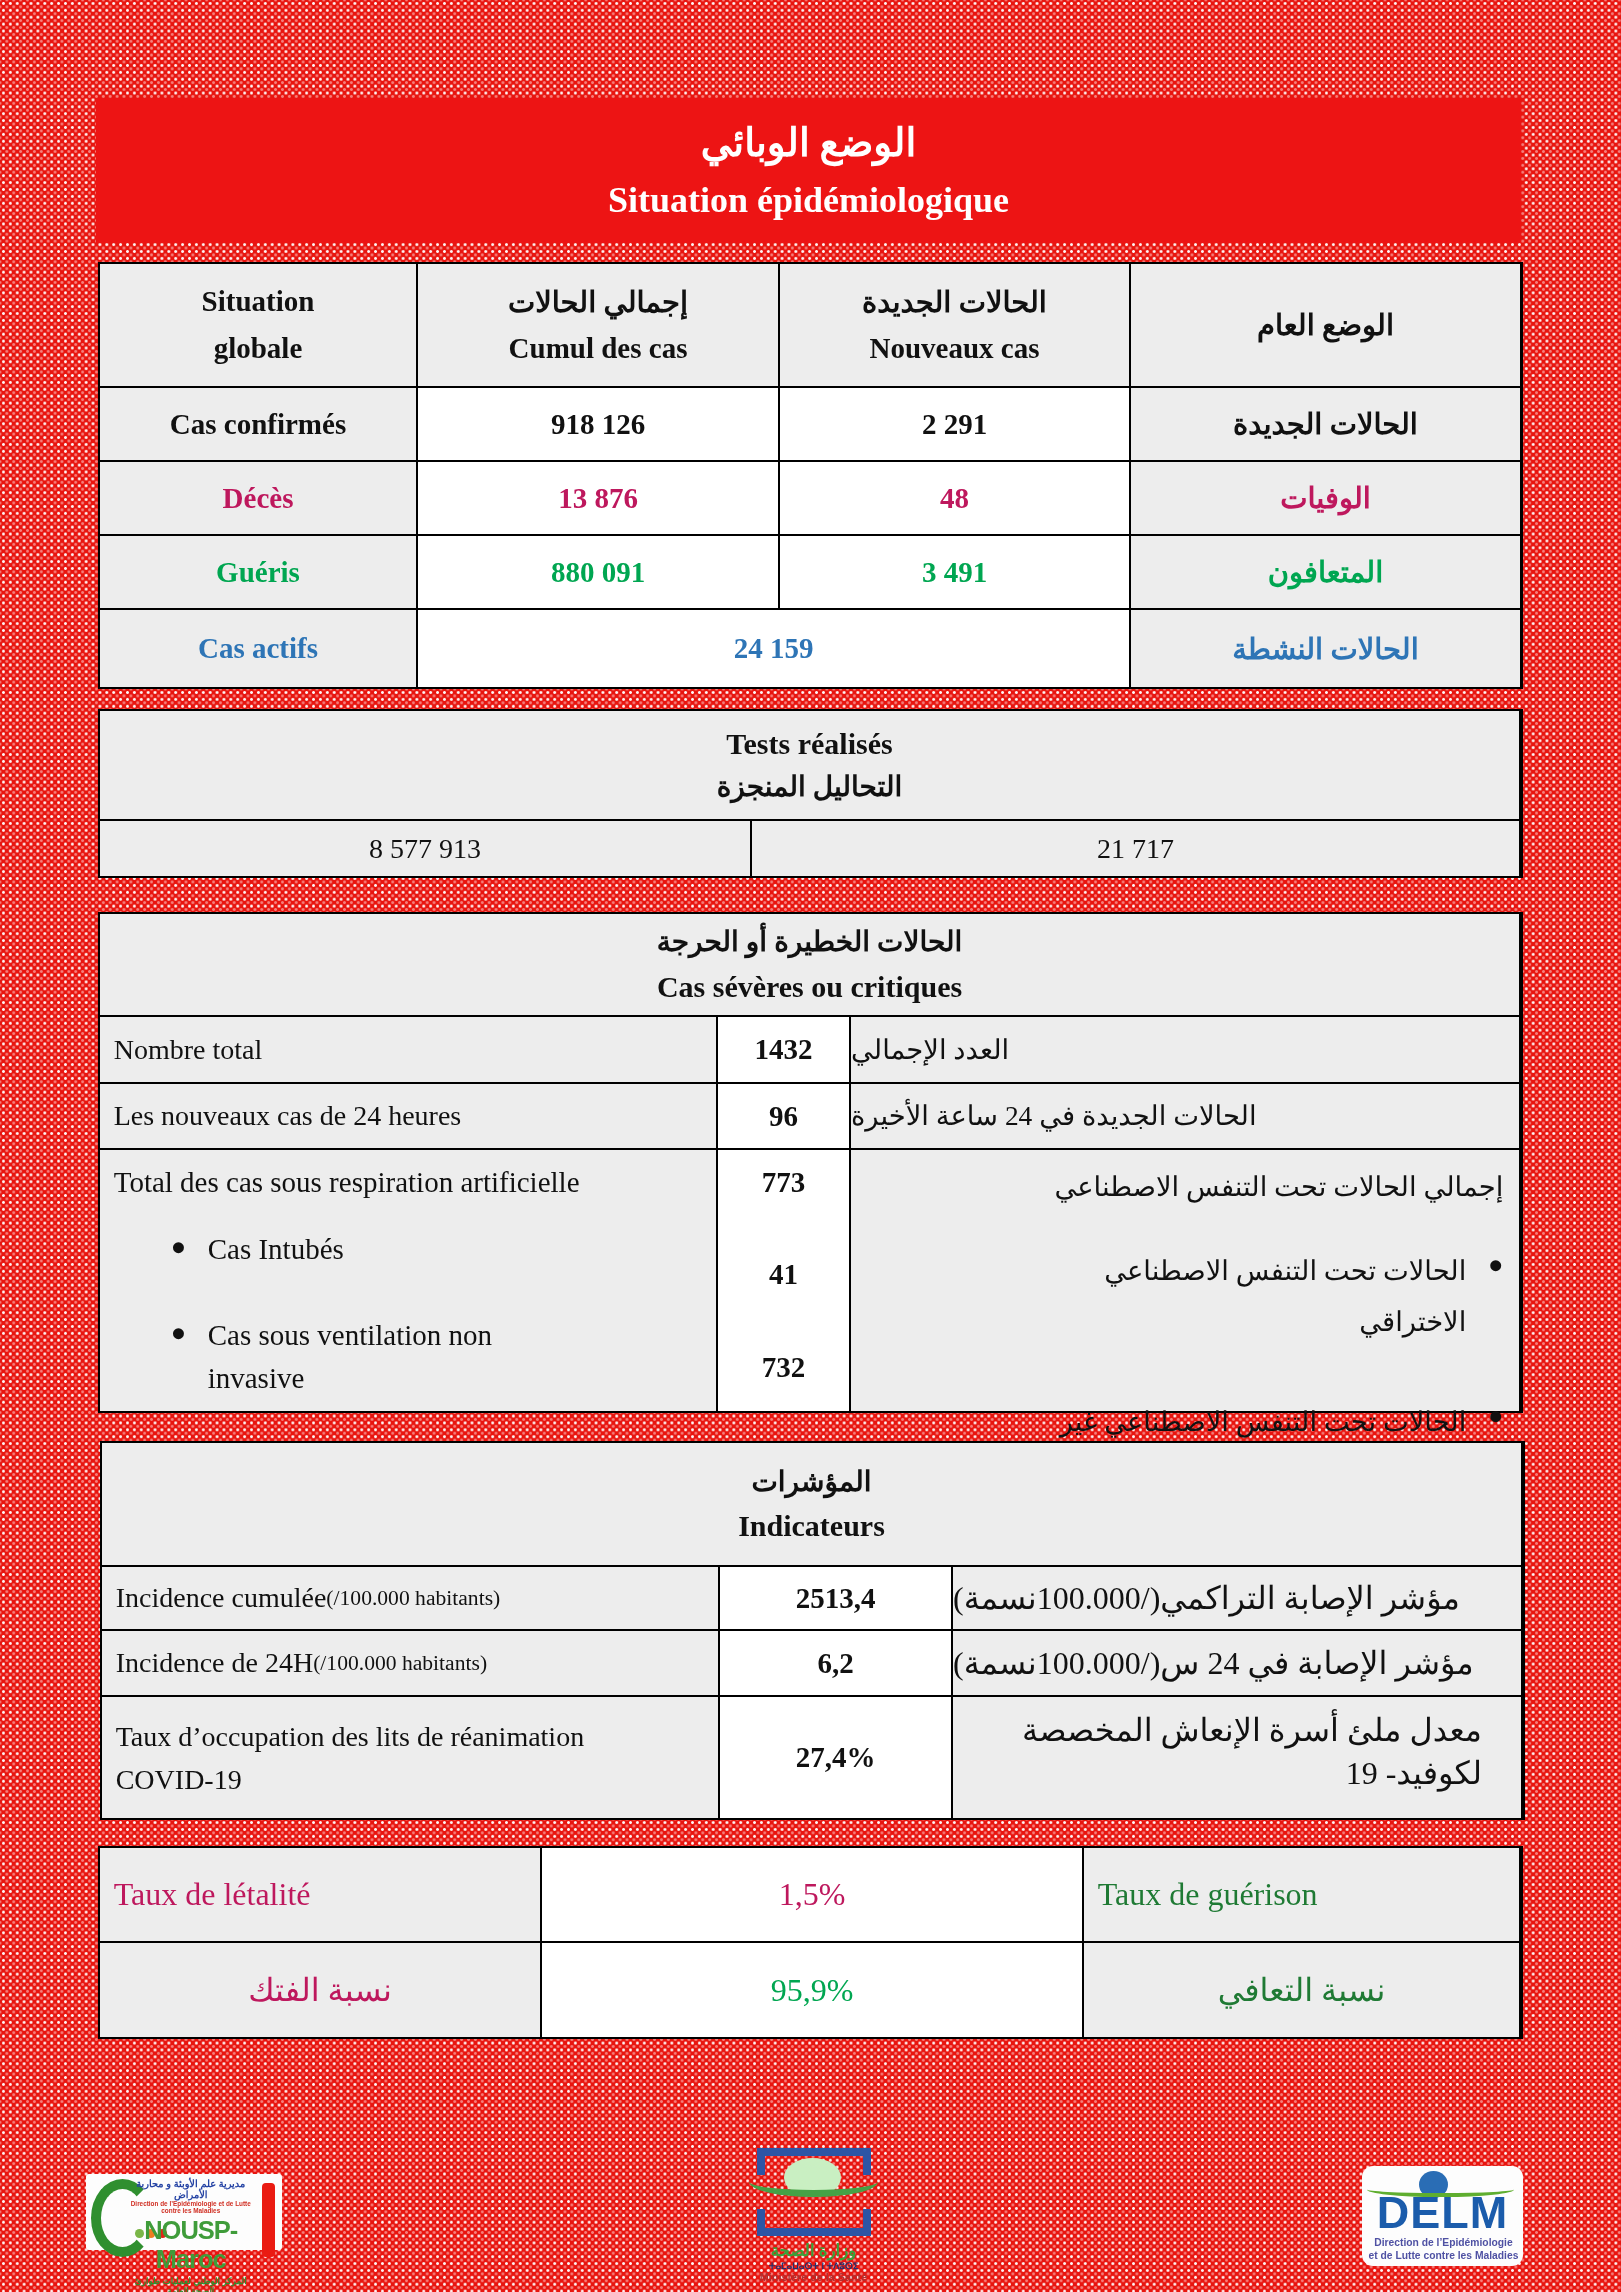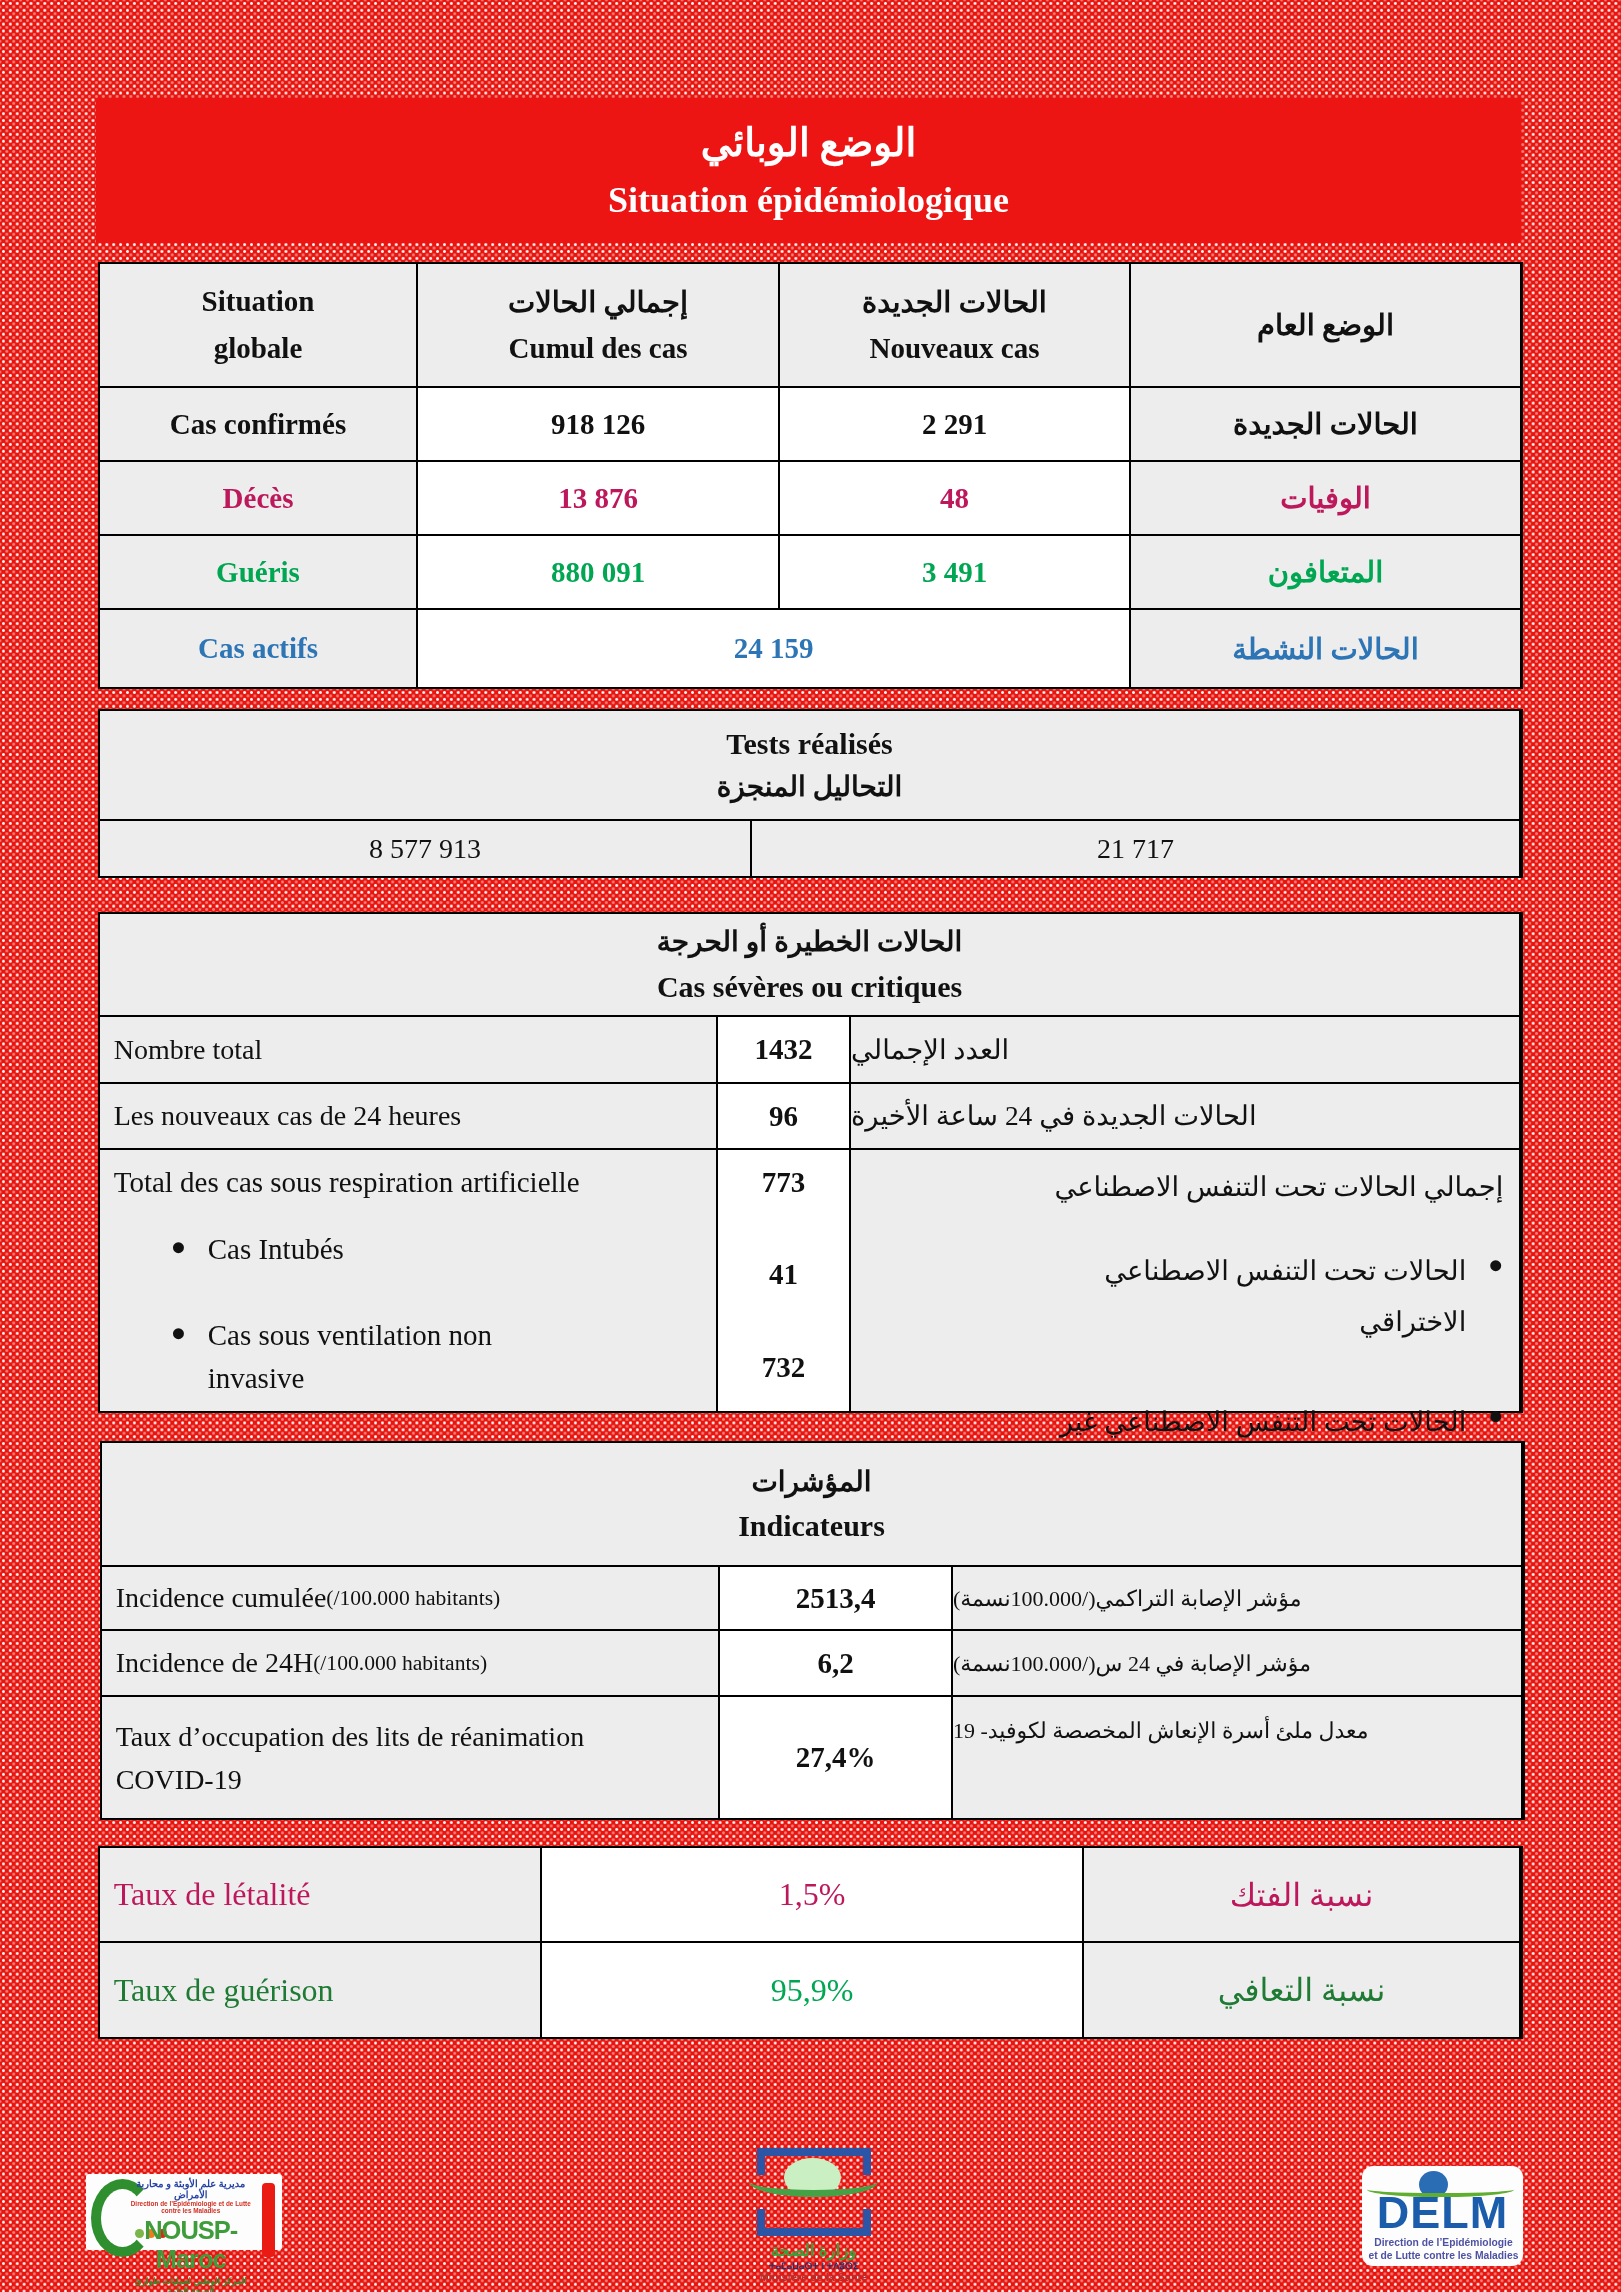--- a/index.html
+++ b/index.html
@@ -68,21 +68,21 @@
   .resp-ar .bullet-item { direction:rtl; text-align:right; }
   .resp-ar .bullet-item .txt { max-width:470px; line-height:51px; }
 
   
   .t4 { left:100px; top:1441px; width:1425px;
         grid-template-columns:616px 231px 568px;
         grid-template-rows:122px 62px 64px 121px; }
   .t4 .head { grid-column:1/4; flex-direction:column; gap:11.8px; }
   .t4 .lbl { font-weight:normal; font-size:28px; }
   .t4 .unit { font-size:21.6px; }
-  .t4 .arb { font-weight:normal; font-size:22px; direction:rtl; line-height:43px;text-align:right; }
+  .t4 .arb { font-weight:normal; font-size:32px; direction:rtl; line-height:43px;text-align:right; }
 
   
   .t5 { left:98px; top:1846px; width:1425px;
         grid-template-columns:440px 540px 435px;
         grid-template-rows:93px 94px; }
   .t5 .cell { font-size:32px; font-weight:normal; }
 
   .arb { direction:rtl; }
   .sec-title-ar { font-size:28px; font-weight:bold; direction:rtl; }
   .sec-title-fr { font-size:30px; font-weight:bold; }
@@ -257,23 +257,23 @@
     </div>
     <div class="cell white bold">27,4%</div>
     <div class="cell right arb" style="align-items:flex-start; padding-top:11.8px;">
       <span style="max-width:529px; display:inline-block;">معدل ملئ أسرة الإنعاش المخصصة لكوفيد- 19</span>
     </div>
   </div>
 
   <div class="blk t5">
     <div class="cell left red">Taux de létalité</div>
     <div class="cell white red">1,5%</div>
+    <div class="cell left dgreen">Taux de guérison</div>
+
     <div class="cell red arb">نسبة الفتك</div>
-
-    <div class="cell left dgreen">Taux de guérison</div>
     <div class="cell white green">95,9%</div>
     <div class="cell dgreen arb">نسبة التعافي</div>
   </div>
 
   <div class="nousp">
     <div class="nousp-c"></div>
     <div class="nousp-dots">
         <i></i>
         <i></i>
         <i></i>

